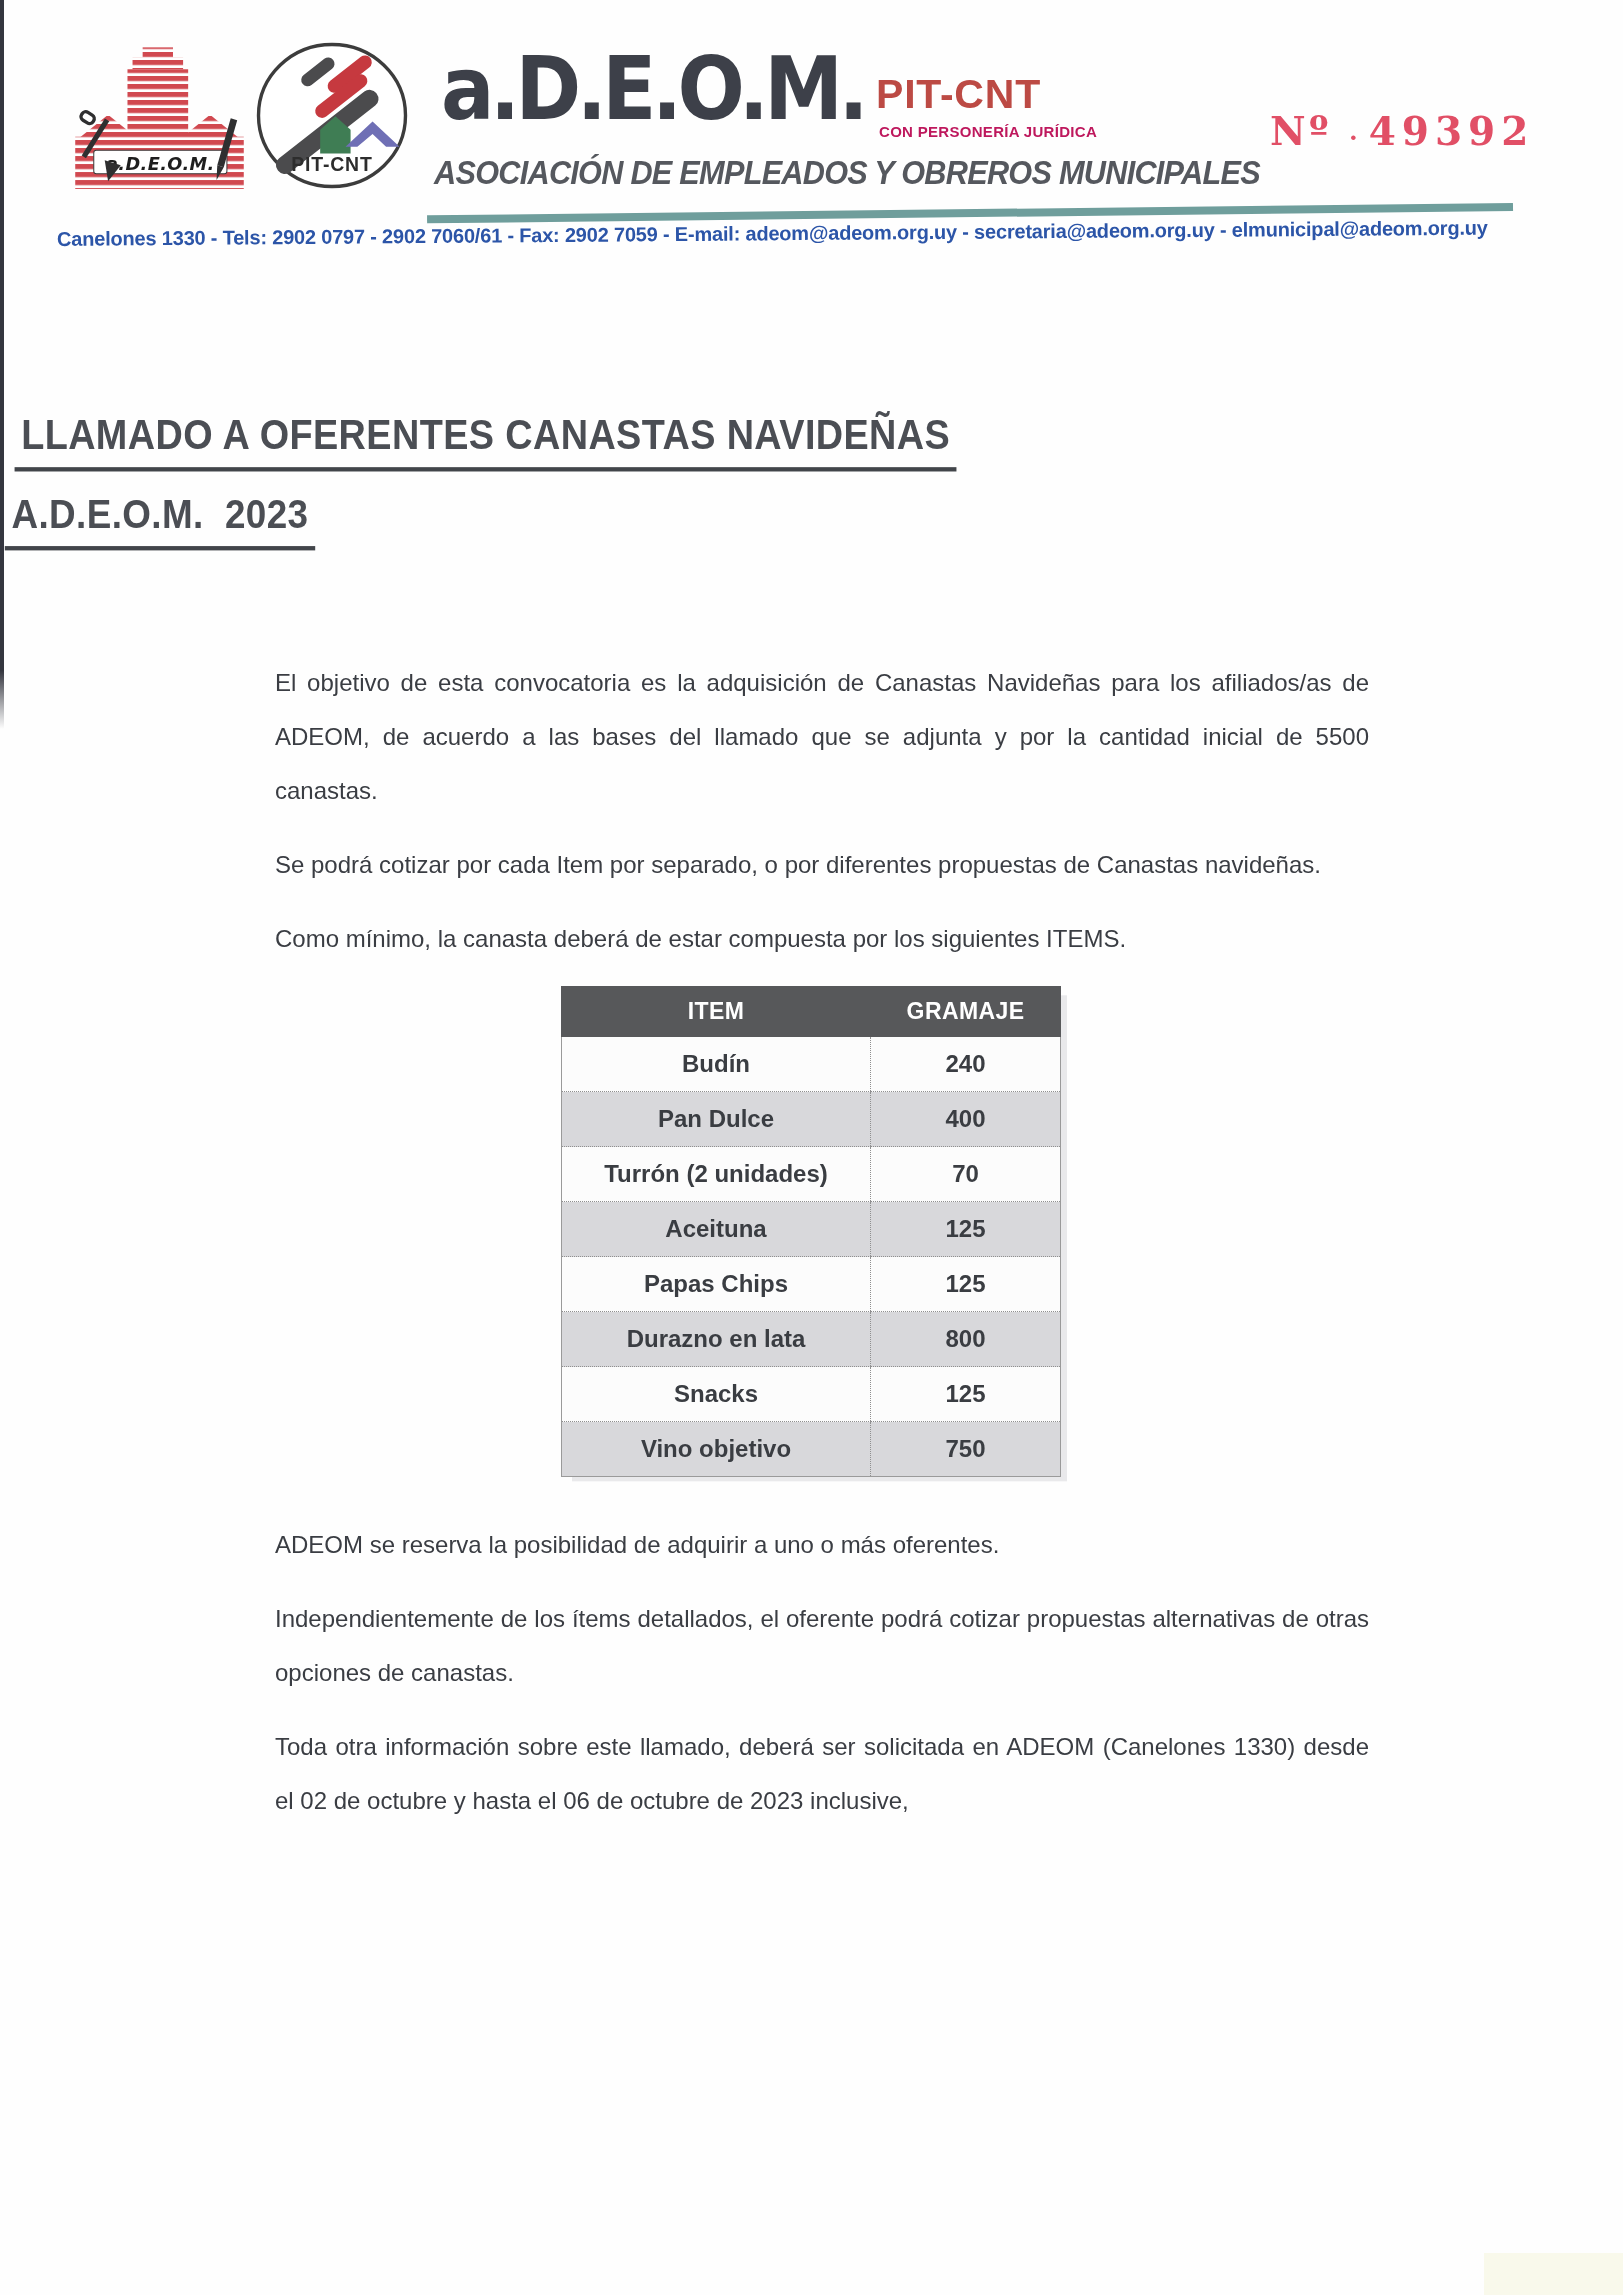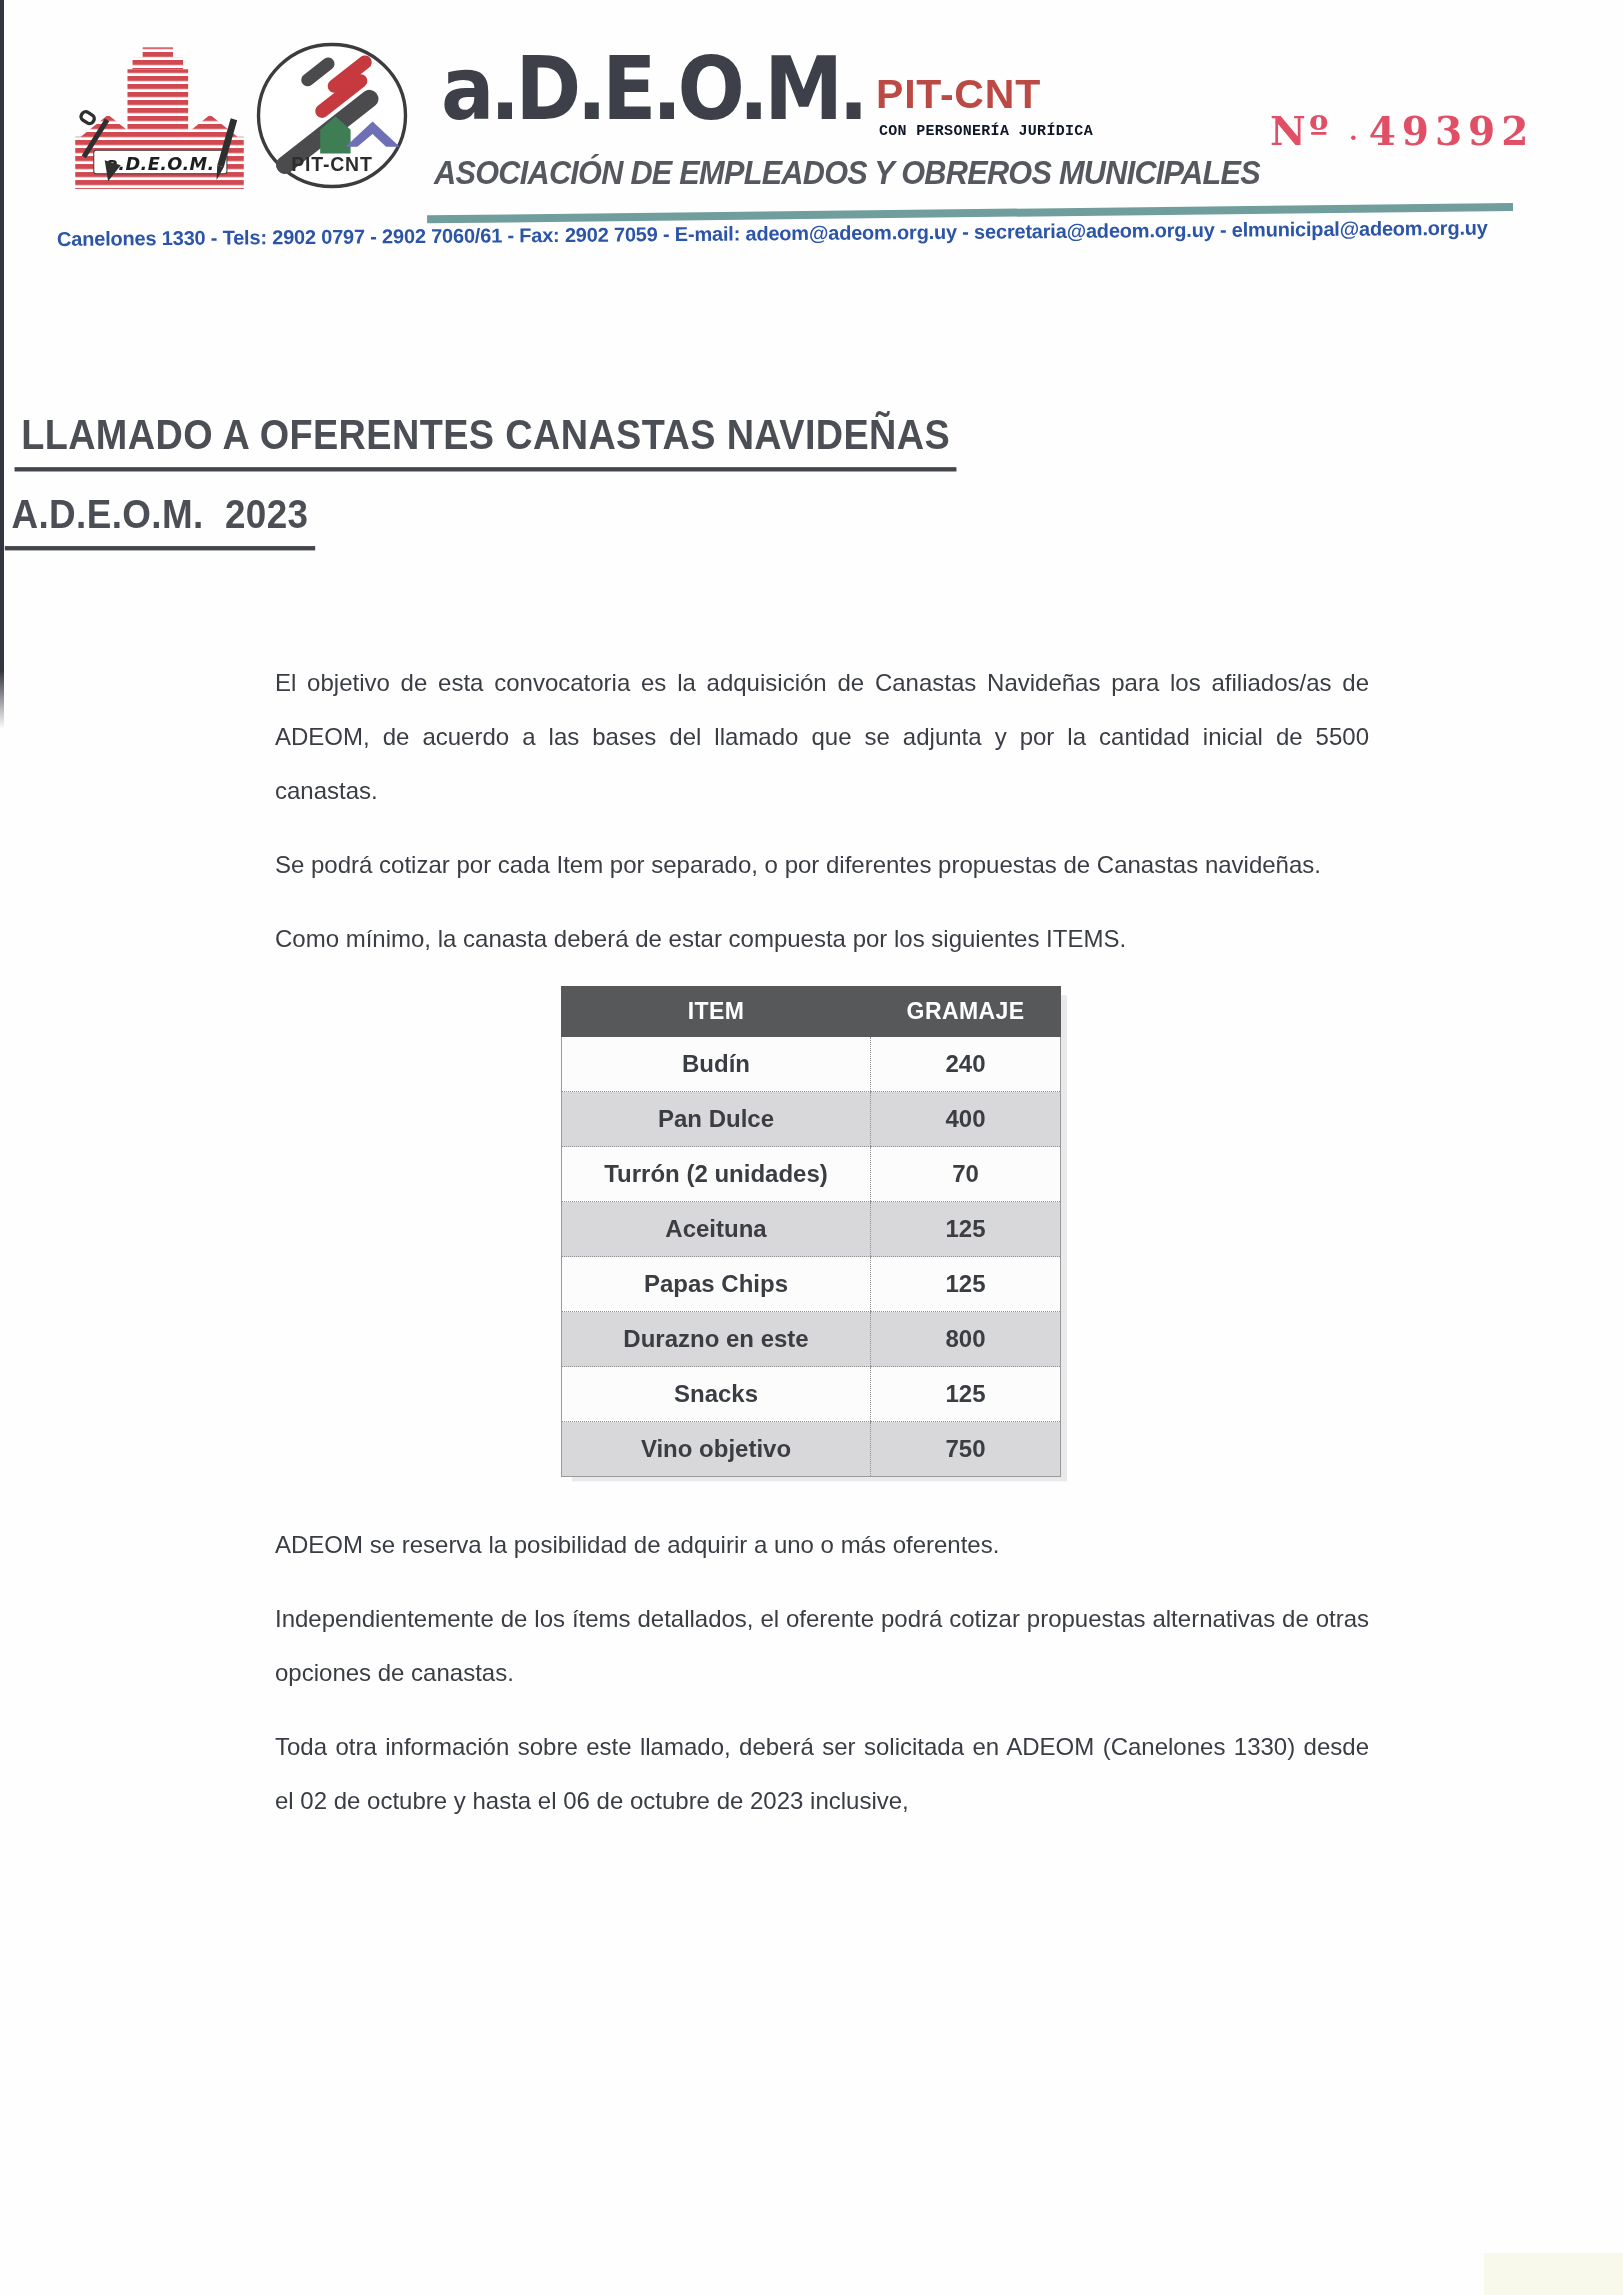--- a/index.html
+++ b/index.html
@@ -24,21 +24,21 @@
     font-family:"DejaVu Sans", sans-serif; font-weight:bold;
     font-size:88px; letter-spacing:-5px; color:#3d4049;
     transform:scaleX(0.9); transform-origin:left top; white-space:nowrap;
   }
   .pitcnt-word {
     position:absolute; left:876px; top:71px;
     font-weight:bold; font-size:41px; letter-spacing:0.8px; color:#bc4a44; white-space:nowrap;
   }
   .personeria {
     position:absolute; left:879px; top:123px;
-    font-weight:bold; font-size:15px; letter-spacing:0.3px; color:#0f172a; white-space:nowrap;font-family:Liberation Mono, monospace;
+    font-weight:bold; font-size:15px; letter-spacing:0.3px; color:#be185d; white-space:nowrap;
   }
   .asociacion {
     position:absolute; left:434px; top:154px;
     font-weight:bold; font-style:italic; font-size:33px; letter-spacing:-0.8px;
     color:#55585e; transform:scaleX(0.93); transform-origin:left top; white-space:nowrap;
   }
   .stamp {
     position:absolute; left:1270px; top:108px;
     font-family:"DejaVu Serif", serif; font-weight:bold;
     font-size:39px; color:#e14f66; letter-spacing:3.4px; white-space:nowrap;
@@ -203,21 +203,21 @@
             </tr>
             <tr class="alt">
               <td>Aceituna</td>
               <td>125</td>
             </tr>
             <tr class="plain">
               <td>Papas Chips</td>
               <td>125</td>
             </tr>
             <tr class="alt">
-              <td>Durazno en este</td>
+              <td>Durazno en lata</td>
               <td>800</td>
             </tr>
             <tr class="plain">
               <td>Snacks</td>
               <td>125</td>
             </tr>
             <tr class="alt">
               <td>Vino objetivo</td>
               <td>750</td>
             </tr>

